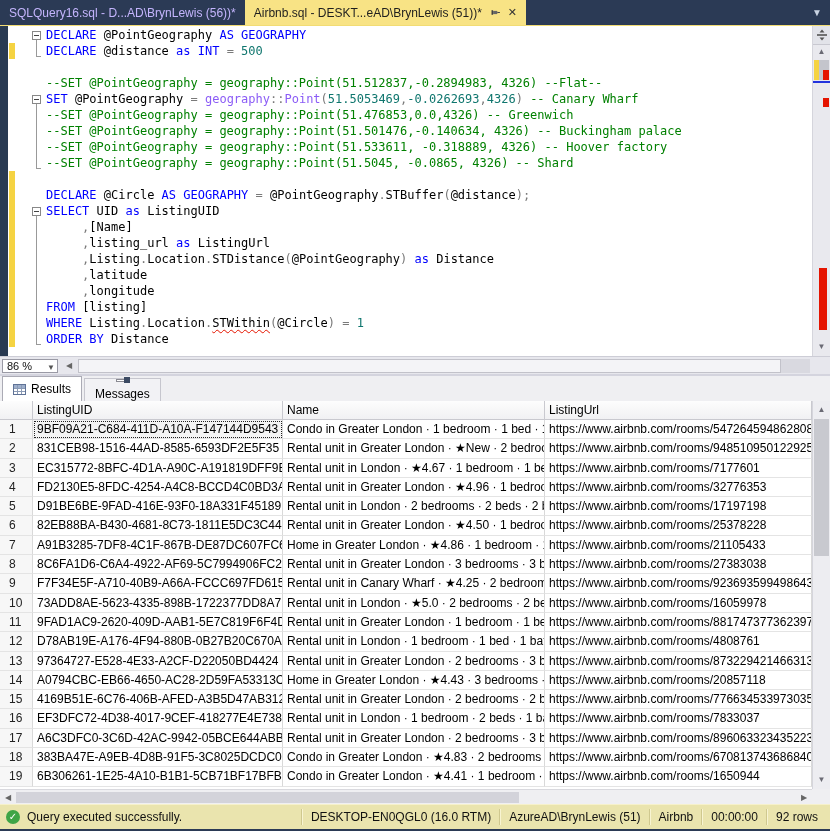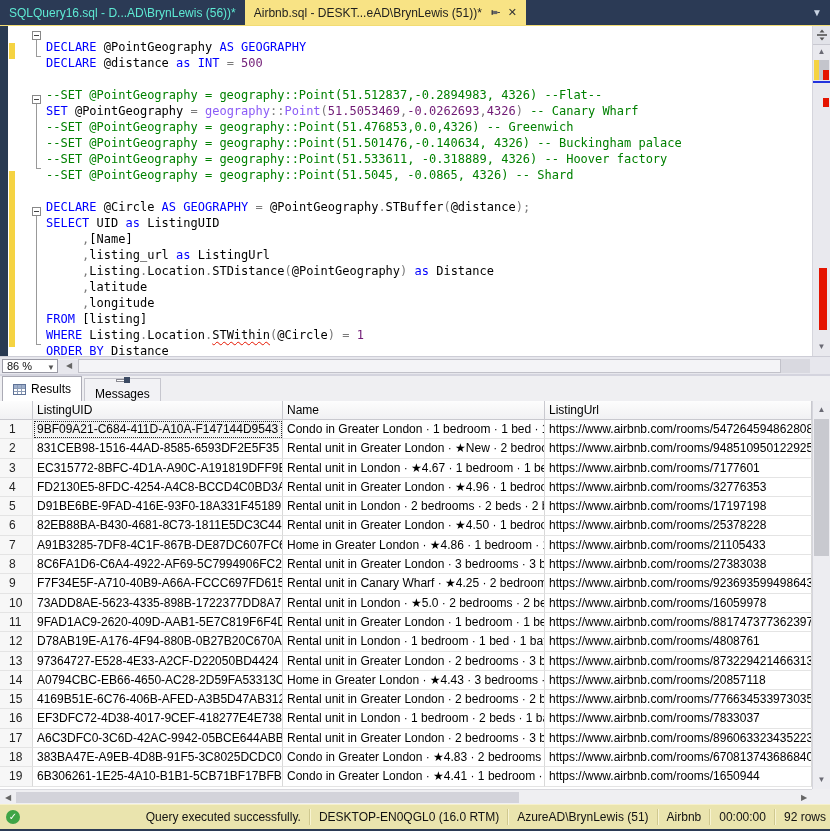--- a/index.html
+++ b/index.html
@@ -1,44 +1,44 @@
 <!DOCTYPE html>
 <html><head>
 <meta charset="utf-8">
 <style>
   html,body{margin:0;padding:0;background:#888;}
   #app{position:relative;width:830px;height:831px;background:#FFF;overflow:hidden;
        font-family:"Liberation Sans","DejaVu Sans",sans-serif;-webkit-font-smoothing:antialiased;}
   
   .tabbar{position:absolute;top:0;left:0;right:0;height:25px;background:#2B3A55;border-bottom:1px solid #F2DC74;display:flex;align-items:stretch;}
   .doc-tab{display:flex;align-items:center;padding:0 9px;font-size:12px;cursor:default;}
-  .doc-tab.inactive{color:#5eead4;background:#2B3A55;}
+  .doc-tab.inactive{color:#c4b5fd;background:#2B3A55;}
   .doc-tab.active{color:#1E1E1E;background:#F8E385;}
   .tab-pin{margin-left:8px;display:flex;align-items:center;}
   .tab-close{margin-left:7px;font-size:11px;color:#333;line-height:1;}
   .tab-chevron{position:absolute;right:8px;top:7px;color:#C9D3E2;font-size:10px;}
   
   .editor{position:absolute;top:26px;left:0;width:830px;height:330px;background:#FFF;overflow:hidden;}
   .ind-margin{position:absolute;left:0;top:0;bottom:0;width:8px;background:#293A52;}
   #margin-bars{position:absolute;left:8px;top:1px;width:8px;bottom:0;}
   .chg-bar{position:absolute;left:1px;width:6px;height:16px;background:#F5D342;}
   #fold-margin{position:absolute;left:30px;top:1px;width:16px;bottom:0;}
   .fold-box{position:absolute;left:2px;width:9px;height:9px;border:1px solid #888;background:#FFF;box-sizing:border-box;}
   .fold-box::after{content:"";position:absolute;left:1px;right:1px;top:3px;height:1px;background:#444;}
   .fold-guide{position:absolute;left:6px;width:1px;background:#999;}
   .fold-guide::after{content:"";position:absolute;bottom:0;left:0;width:5px;height:1px;background:#999;}
-  #code-lines{position:absolute;left:46px;top:13px;right:20px;
+  #code-lines{position:absolute;left:46px;top:1px;right:20px;
       font-family:"DejaVu Sans Mono","Liberation Mono",monospace;font-size:12px;line-height:16px;}
   .code-line{height:16px;white-space:pre;}
   .tok-kw{color:#0000FF;}
   .tok-id{color:#000;}
   .tok-op{color:#7A7A7A;}
   .tok-type{color:#8b5cf6;}
   .tok-cm{color:#008000;}
-  .tok-num{color:#701a75;}
+  .tok-num{color:#0f766e;}
   .tok-err{color:#000;text-decoration:underline wavy #E51400;text-decoration-thickness:1px;text-underline-offset:2px;}
   
   .v-scroll{position:absolute;right:0;top:0;bottom:0;width:18px;background:#E9E9EE;border-left:1px solid #D5D5DC;box-sizing:border-box;}
   .split-box{position:absolute;top:0;left:0;right:0;height:18px;background:#E2E3E9;border-bottom:1px solid #C8C8D0;display:flex;align-items:center;justify-content:center;}
   .sb-arrow{position:absolute;left:0;right:0;height:16px;color:#6A6A74;font-size:8px;text-align:center;line-height:16px;}
   .vs-thumb{position:absolute;left:1px;right:1px;top:34px;height:20px;background:#C4C5CC;}
   .vs-thumb .stripe{position:absolute;left:0;top:0;bottom:0;width:5px;background:#F5D342;}
   .caret-line{position:absolute;left:0;right:0;top:55px;height:2px;background:#2233DD;}
   .ann-red{position:absolute;background:#E51400;}
   
@@ -75,22 +75,22 @@
   .cell-selected{outline:1px dotted #222;outline-offset:-2px;background:#F4F4F4;text-align:right;}
   .grid-vscroll{position:absolute;top:25px;right:0;width:18px;bottom:15px;background:#EDEDF1;border-left:1px solid #D5D5DC;box-sizing:border-box;}
   .gvs-thumb{position:absolute;left:1px;right:1px;top:18px;height:137px;background:#C8C9CF;}
   .grid-hscroll{position:absolute;left:0;right:18px;bottom:0;height:15px;background:#EFEFF2;border-top:1px solid #D9D9DE;box-sizing:border-box;}
   .ghs-thumb{position:absolute;left:16px;top:2px;height:11px;width:62%;background:#D3D3DA;}
   .ghs-btn{position:absolute;top:1px;width:14px;height:13px;color:#666;font-size:8px;text-align:center;line-height:13px;}
   .scroll-corner{position:absolute;right:0;bottom:0;width:18px;height:15px;background:#EFEFF2;}
   
   .statusbar{position:absolute;left:0;right:0;bottom:0;height:27px;background:#EAE4AE;border-top:1px solid #F6F1CB;border-bottom:2px solid #2B3A55;box-sizing:border-box;display:flex;align-items:center;font-size:12px;color:#111;}
   .ok-badge{width:14px;height:14px;border-radius:50%;background:#3FA546;color:#FFF;font-size:10px;line-height:14px;text-align:center;margin:0 7px 0 6px;flex:none;}
-  .sb-msg{flex:1;text-align:right;}
-  #status-right{display:flex;align-items:center;height:100%;padding-right:4px;}
+  .sb-msg{flex:1;}
+  #status-right{display:flex;align-items:center;height:100%;padding-right:12px;}
   .sbar-sep{width:1px;height:16px;background:#F8F4D2;border-left:1px solid #CFC88F;margin:0 8px;}
   .sbar-item{white-space:nowrap;}
 </style>
 </head>
 <body>
 
 <div id="app">
 
   <div class="tabbar">
     <div class="doc-tab inactive">

